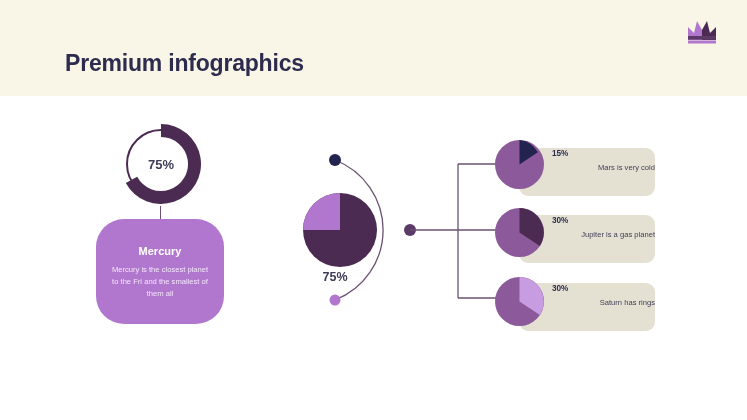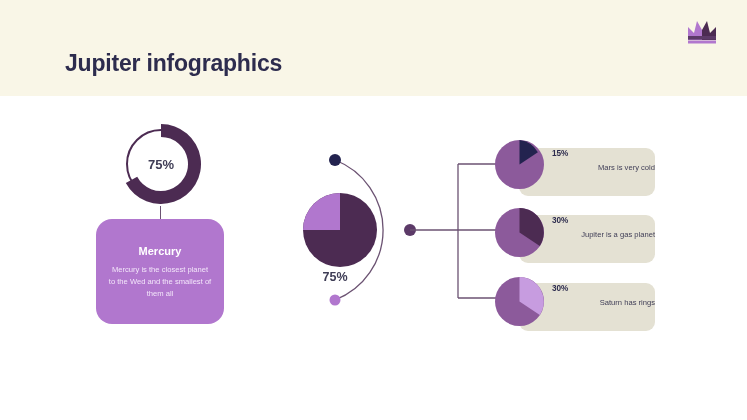--- a/index.html
+++ b/index.html
@@ -65,21 +65,21 @@
     position: absolute;
     left: 160px; top: 206px;
     width: 1.4px; height: 18px;
     background: #6b5272;
   }
   #mercury-card {
     position: absolute;
     left: 96px; top: 219px;
     width: 128px; height: 105px;
     background: #b177ce;
-    border-radius: 16px;
+    border-radius: 28px;
     box-sizing: border-box;
     padding: 26px 12px 0 12px;
     text-align: center;
   }
   #mercury-title {
     font-size: 11px;
     font-weight: bold;
     color: #ffffff;
     margin-bottom: 7px;
   }
@@ -142,21 +142,21 @@
   #pie-1 { top: 208px; }
   #pie-2 { top: 277px; }
 </style>
 </head>
 <body>
 
 <div id="slide">
 
   <div id="header-band"></div>
 
-  <div id="page-title">Jupiter infographics</div>
+  <div id="page-title">Premium infographics</div>
 
   <div id="crown-logo">
     <svg width="32" height="28" viewBox="0 0 32 28">
       <path d="M2 9 L8 15 L11 3 L16 12 L16 22 L2 22 Z" fill="#b177ce"></path>
       <path d="M16 12 L21 3 L24 15 L30 9 L30 22 L16 22 Z" fill="#4c2b52"></path>
       <rect x="2" y="18" width="28" height="3.6" fill="#5c3a68"></rect>
       <rect x="2" y="22.5" width="28" height="3" fill="#b177ce"></rect>
     </svg>
   </div>
 
@@ -164,21 +164,21 @@
     <svg id="donut-svg" width="88" height="88" viewBox="0 0 88 88">
       <circle cx="44" cy="44" r="34" fill="none" stroke="#4c2b52" stroke-width="2"></circle>
       <path d="M 44 4 A 40 40 0 1 1 8.8 63 L 20.2 56.8 A 27 27 0 1 0 44 17 Z" fill="#4c2b52"></path>
     </svg>
     <div id="donut-label">75%</div>
   </div>
   <div id="donut-stem"></div>
 
   <div id="mercury-card">
     <div id="mercury-title">Mercury</div>
-    <div id="mercury-desc">Mercury is the closest planet to the Wed and the smallest of them all</div>
+    <div id="mercury-desc">Mercury is the closest planet to the Fri and the smallest of them all</div>
   </div>
 
   <div id="orbit-wrap">
     <svg width="140" height="180" viewBox="0 0 140 180">
       <path d="M 45 20 A 75 75 0 0 1 45 160" fill="none" stroke="#6b5272" stroke-width="1.3"></path>
       <g>
         <circle cx="50" cy="90" r="37" fill="#4c2b52"></circle>
         <path d="M 50 90 L 50 53 A 37 37 0 0 0 13 90 Z" fill="#b177ce"></path>
       </g>
       <circle cx="45" cy="20" r="6" fill="#23234f"></circle>

